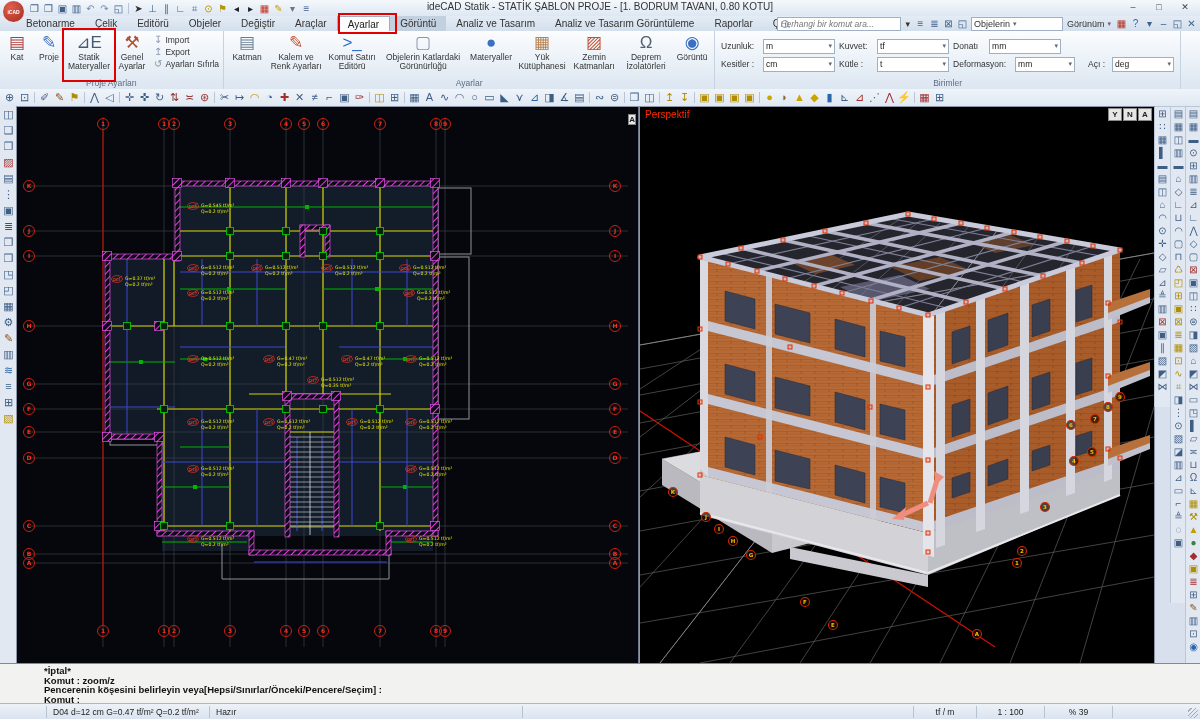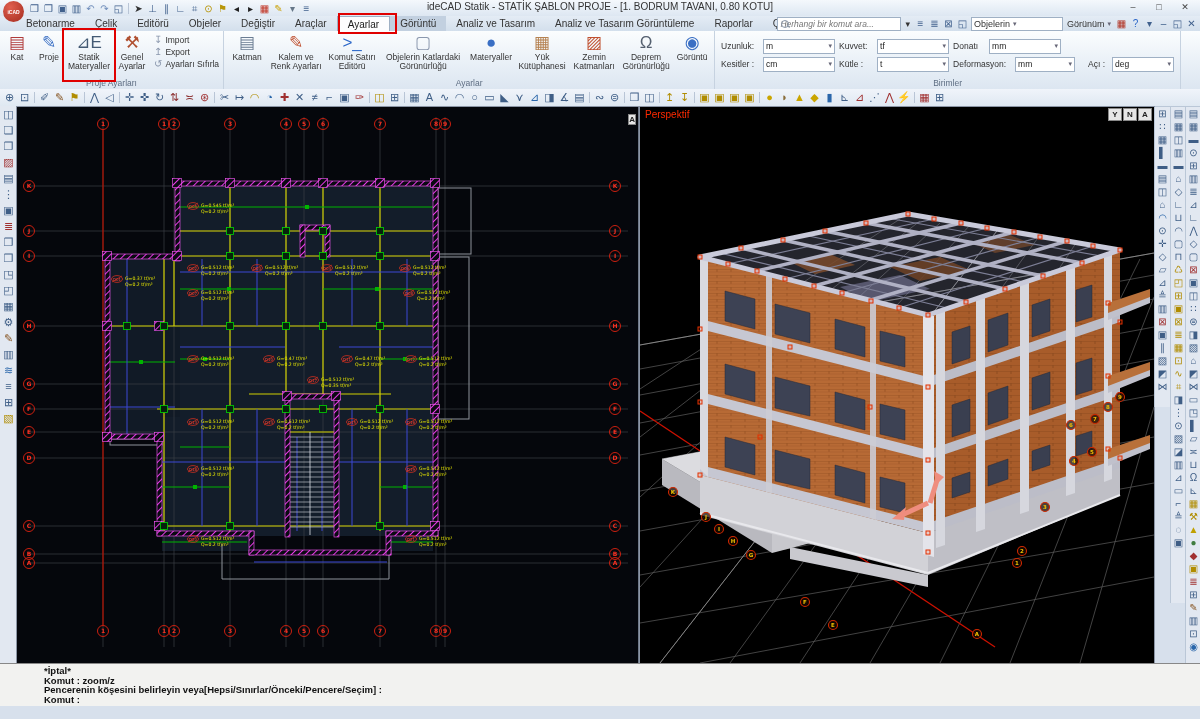--- a/index.html
+++ b/index.html
@@ -249,21 +249,21 @@
 Kütüphanesi</span>
           </div>
           <div class="rbtn" style="width: 52px;">
             <span class="ric" style="color: rgb(192, 80, 48);">▨</span>
             <span class="rlb">Zemin
 Katmanları</span>
           </div>
           <div class="rbtn" style="width: 52px;">
             <span class="ric" style="color: rgb(85, 96, 112);">Ω</span>
             <span class="rlb">Deprem
-Görünürlüğü</span>
+İzolatörleri</span>
           </div>
           <div class="rbtn" style="width: 40px;">
             <span class="ric" style="color: rgb(58, 111, 196);">◉</span>
             <span class="rlb">Görüntü</span>
           </div>
         </div>
       <div class="rglabel">Ayarlar</div>
     </div>
     <div class="rgroup" id="birimler">
       <div class="rgrow">
@@ -1173,17 +1173,28 @@
       <span class="ic" style="color: rgb(42, 102, 170);">◉</span>
     </div>
 
   <div id="cmdarea">
     <div class="cmdline">*İptal*</div>
     <div class="cmdline">Komut : zoom/z</div>
     <div class="cmdline">Pencerenin köşesini belirleyin veya[Hepsi/Sınırlar/Önceki/Pencere/Seçim] :</div>
     <div class="cmdline">Komut :</div>
   </div>
 
+  <div id="statusbar">
+    <span class="sseg" style="width:34px"></span>
+    <span class="sseg" style="width:150px">D04 d=12 cm G=0.47 tf/m² Q=0.2 tf/m²</span>
+    <span class="sseg" style="width:300px">Hazır</span>
+    <span class="sseg" style="flex:1"></span>
+    <span class="sseg" style="width:50px;justify-content:center">tf / m</span>
+    <span class="sseg" style="width:55px;justify-content:center">1 : 100</span>
+    <span class="sseg" style="width:55px;justify-content:center">% 39</span>
+    <span class="sseg" style="width:75px;border-right:none"></span>
+    <span id="grip"></span>
+  </div>
 
   <div class="hl" id="hl-tab" style="left: 337.562px; top: 13px; width: 55.5px; height: 17px;"></div>
   <div class="hl" id="hl-btn" style="left: 62px; top: 28px; width: 50px; height: 50px;"></div>
 
 </div>
 
 </body></html>

